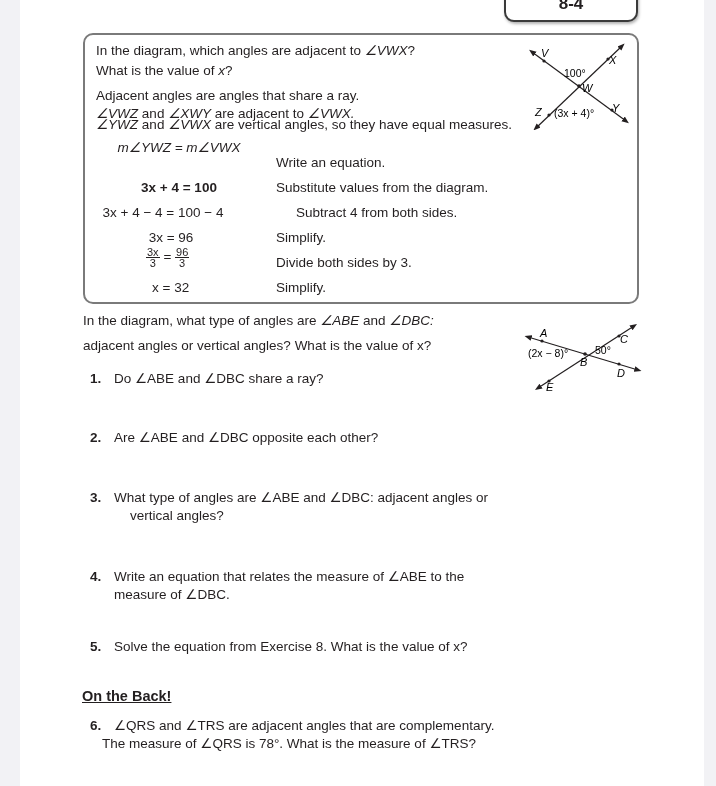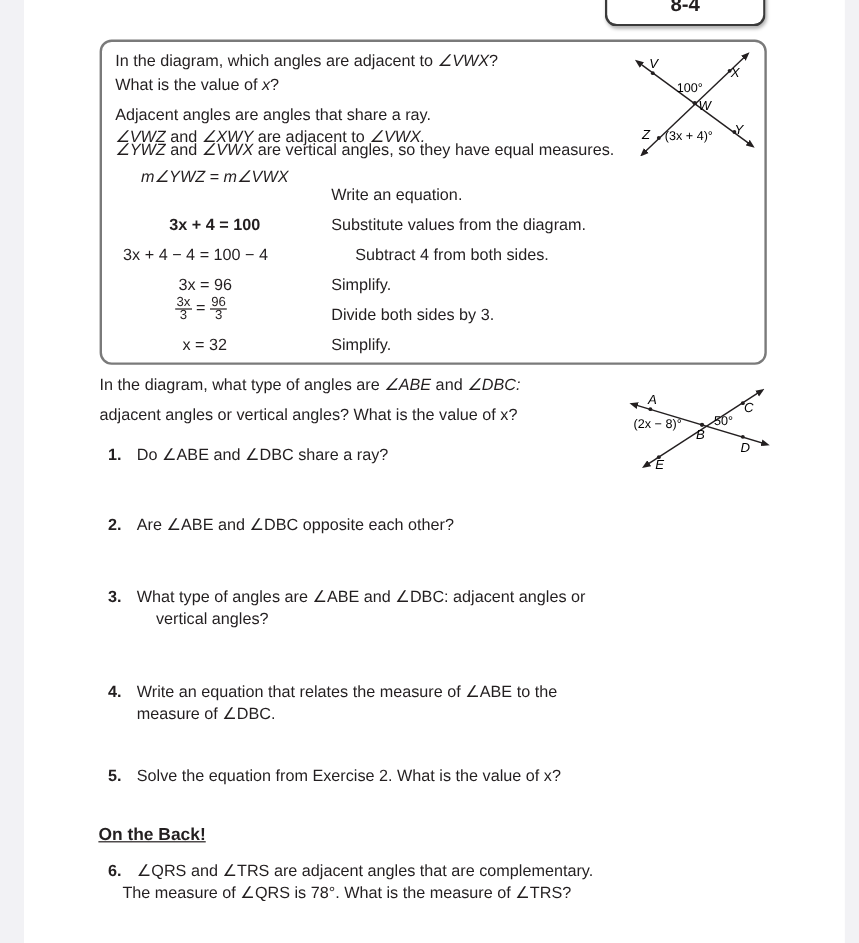--- a/index.html
+++ b/index.html
@@ -138,20 +138,20 @@
   <span class="num-label">3.</span><span>What type of angles are ∠ABE and ∠DBC: adjacent angles or</span>
 </div>
 <div class="t" style="left:130px; top:507px;">vertical angles?</div>
 
 <div class="t" style="left:90px; top:568px;">
   <span class="num-label">4.</span><span>Write an equation that relates the measure of ∠ABE to the</span>
 </div>
 <div class="t" style="left:114px; top:586px;">measure of ∠DBC.</div>
 
 <div class="t" style="left:90px; top:638px;">
-  <span class="num-label">5.</span><span>Solve the equation from Exercise 2. What is the value of x?</span>
+  <span class="num-label">5.</span><span>Solve the equation from Exercise 8. What is the value of x?</span>
 </div>
 
 <div class="t bold" style="left:82px; top:688px; font-size:14.5px;text-decoration:underline;">On the Back!</div>
 <div class="t" style="left:90px; top:717px;">
   <span class="num-label">6.</span><span>∠QRS and ∠TRS are adjacent angles that are complementary.</span>
 </div>
 <div class="t" style="left:102px; top:735px;">The measure of ∠QRS is 78°. What is the measure of ∠TRS?</div>
 
 </body></html>

